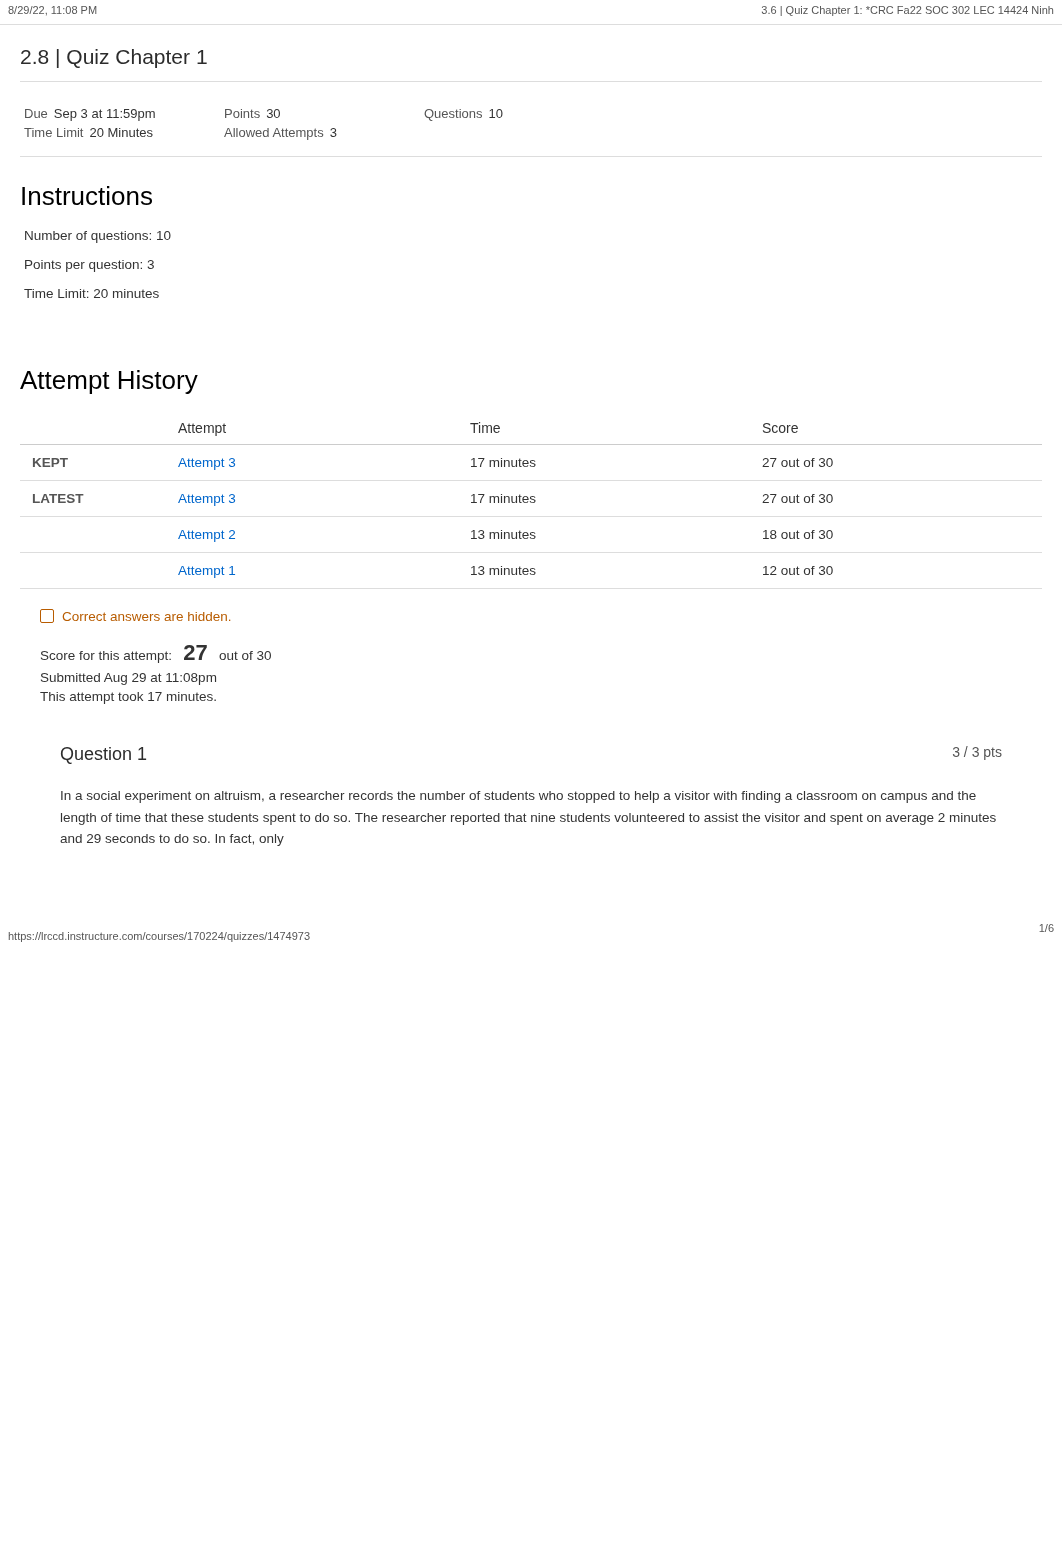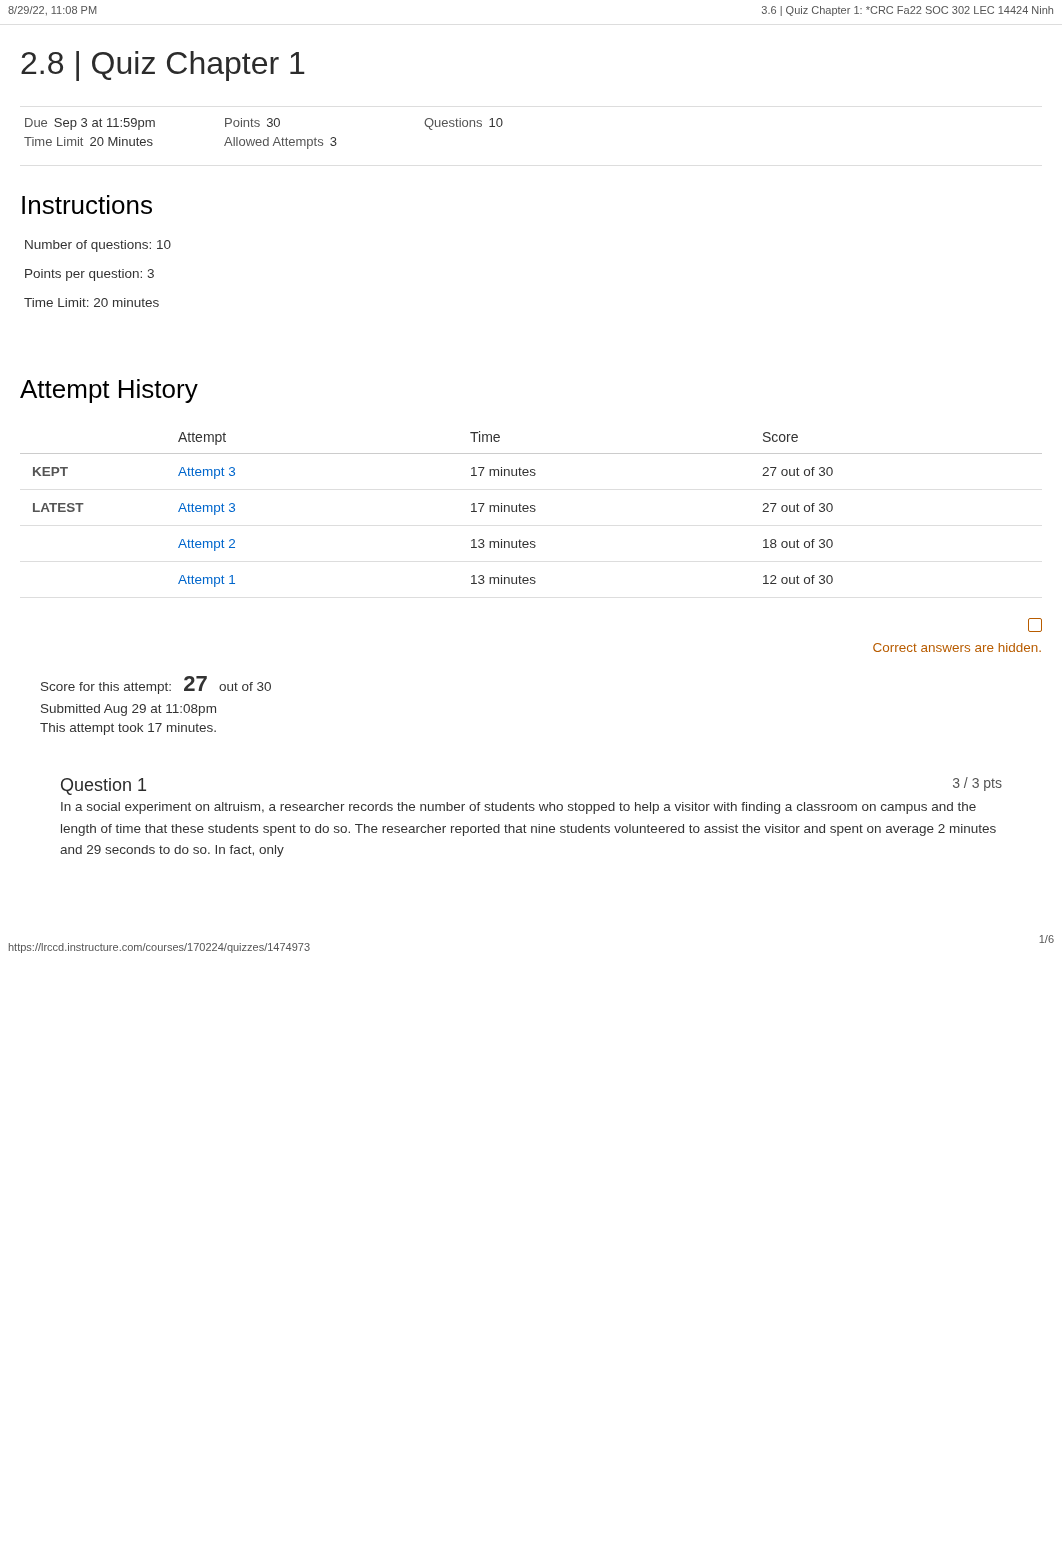--- a/index.html
+++ b/index.html
@@ -17,25 +17,26 @@
       padding: 4px 8px;
       display: flex;
       justify-content: space-between;
     }
 
     .page-container {
       padding: 0 20px 40px 20px;
     }
 
     .page-title {
-      font-size: 32px;
+      font-size: 21px;
       font-weight: normal;
       color: #2c2c2c;
-      padding: 16px 0 24px 0;
+      padding: 16px 0 12px 0;
       border-bottom: 1px solid #ddd;
+      margin-bottom: 16px;
     }
 
     .quiz-meta {
       display: grid;
       grid-template-columns: 200px 200px 200px;
       grid-template-rows: auto auto;
       gap: 4px 0;
       padding: 8px 4px 16px 4px;
       border-bottom: 1px solid #ddd;
     }
@@ -105,26 +106,25 @@
     }
 
     .attempt-link {
       color: #0066cc;
       text-decoration: none;
       cursor: pointer;
     }
 
     .hidden-notice {
       display: flex;
-      align-items: flex-end;
+      align-items: flex-start;
       gap: 8px;
       color: #b85c00;
       font-size: 13.5px;
       padding: 20px 0 8px 20px;
-      flex-direction: column;
     }
 
     .notice-icon {
       width: 14px;
       height: 14px;
       border: 1px solid #b85c00;
       border-radius: 2px;
       display: inline-block;
     }
 
@@ -146,20 +146,21 @@
 
     .question-section {
       margin: 20px 0;
       padding: 0 40px;
     }
 
     .question-header {
       display: flex;
       justify-content: space-between;
       align-items: flex-start;
+      margin-bottom: 20px;
     }
 
     .question-title {
       font-size: 18px;
       font-weight: normal;
       color: #2c2c2c;
     }
 
     .question-points {
       font-size: 14px;

